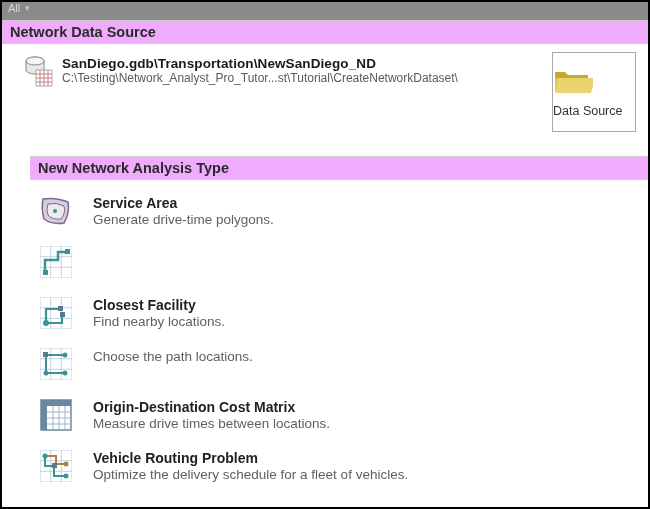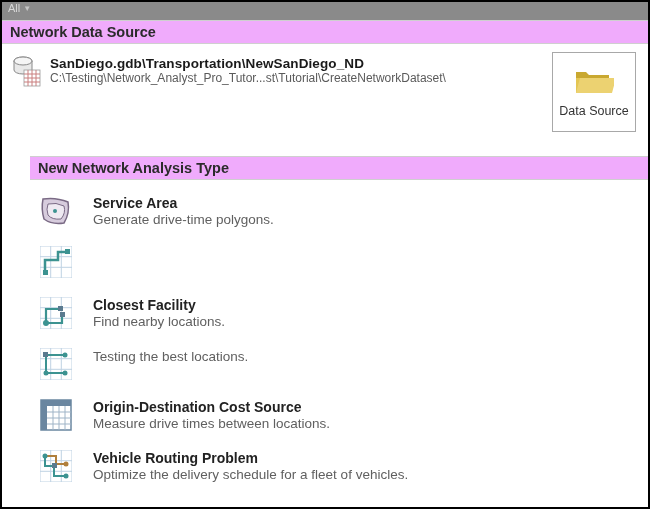--- a/index.html
+++ b/index.html
@@ -3,26 +3,26 @@
 <meta charset="utf-8">
 <style>
   * { box-sizing: border-box; margin: 0; padding: 0; }
   html, body { width: 650px; height: 509px; font-family: "Segoe UI", Arial, sans-serif; background: #fff; }
   .outer { border: 2px solid #000; width: 650px; height: 509px; display: flex; flex-direction: column; overflow: hidden; }
   .topbar { background: #8a8a8a; height: 18px; display: flex; align-items: flex-start; padding: 0 6px; }
   .topbar-label { color: #d8d8d8; font-size: 11px; display: flex; align-items: center; gap: 3px; }
   .topbar-label .tri { font-size: 8px; color: #c5c5c5; }
   .content { flex: 1; overflow: auto; }
   .section-header { background: #f0abfc; border-top: 1px solid #cfcfcf; border-bottom: 1px solid #cfcfcf; padding: 3px 8px; font-weight: 600; font-size: 14.5px; color: #2b2b2b; }
-  .ds-row { display: flex; align-items: flex-start; padding: 10px 10px 0 10px; gap: 8px; position: relative; }
+  .ds-row { display: flex; align-items: flex-start; padding: 10px 10px 0 22px; gap: 8px; position: relative; }
   .ds-icon { width: 30px; height: 36px; flex-shrink: 0; }
   .ds-text { flex: 1; padding-top: 2px; }
   .ds-title { font-weight: 600; font-size: 13.5px; color: #1a1a1a; letter-spacing: .1px; }
   .ds-path { font-size: 12px; color: #5a5a5a; margin-top: 0; }
-  .ds-btn { width: 84px; height: 80px; border: 1px solid #a8a8a8; background: #fff; margin-right: 2px; margin-top: -2px; display: flex; flex-direction: column; align-items: center; justify-content: center; gap: 8px; flex-shrink: 0; cursor: pointer; }
+  .ds-btn { width: 84px; height: 80px; border: 1px solid #a8a8a8; background: #fff; margin-right: 2px; margin-top: -2px; display: flex; flex-direction: column; justify-content: center; gap: 8px; flex-shrink: 0; cursor: pointer; }
   .ds-btn-label { font-size: 12.5px; color: #333; }
   .section2 { margin-top: 24px; margin-left: 28px; }
   .analysis-list { padding: 8px 10px 10px 10px; }
   .analysis-item { display: flex; align-items: flex-start; gap: 21px; padding: 7px 0 12px 0; cursor: pointer; }
   .ai-icon { width: 32px; height: 32px; flex-shrink: 0; }
   .ai-text { padding-top: 0; }
   .ai-title { font-weight: 600; font-size: 14px; color: #222; }
   .ai-desc { font-size: 13.5px; color: #606060; margin-top: 1px; }
   svg { display: block; }
 </style>
@@ -134,39 +134,39 @@
       <line x1="6" y1="7" x2="25" y2="7" stroke="#3c9391" stroke-width="2"></line>
       <line x1="6" y1="7" x2="6" y2="25" stroke="#3c9391" stroke-width="2"></line>
       <line x1="6" y1="25" x2="25" y2="25" stroke="#3c9391" stroke-width="2"></line>
       <rect x="3" y="4" width="5" height="5" fill="#5a7a8f"></rect>
       <circle cx="25" cy="7" r="2.5" fill="#3c9391"></circle>
       <circle cx="6" cy="25" r="2.5" fill="#3c9391"></circle>
       <circle cx="25" cy="25" r="2.5" fill="#3c9391"></circle>
               </svg>
             </div>
     <div class="ai-text">
-      <div class="ai-desc">Testing the best locations.</div>
+      <div class="ai-desc">Choose the path locations.</div>
     </div>
           </div>
           <div class="analysis-item">
     <div class="ai-icon">
               <svg width="32" height="32" viewBox="0 0 32 32">
                 <rect x="1" y="1" width="30" height="30" fill="#fff" stroke="#6a86a0" stroke-width="1.5"></rect>
       <rect x="1" y="1" width="30" height="6" fill="#6a86a0"></rect>
       <rect x="1" y="1" width="6" height="30" fill="#6a86a0"></rect>
       <line x1="7" y1="13" x2="31" y2="13" stroke="#9fb4c7"></line>
       <line x1="7" y1="19" x2="31" y2="19" stroke="#9fb4c7"></line>
       <line x1="7" y1="25" x2="31" y2="25" stroke="#9fb4c7"></line>
       <line x1="13" y1="7" x2="13" y2="31" stroke="#9fb4c7"></line>
       <line x1="19" y1="7" x2="19" y2="31" stroke="#9fb4c7"></line>
       <line x1="25" y1="7" x2="25" y2="31" stroke="#9fb4c7"></line>
               </svg>
             </div>
     <div class="ai-text">
-      <div class="ai-title">Origin-Destination Cost Source</div>
+      <div class="ai-title">Origin-Destination Cost Matrix</div>
       <div class="ai-desc">Measure drive times between locations.</div>
     </div>
           </div>
           <div class="analysis-item">
     <div class="ai-icon">
               <svg width="32" height="32" viewBox="0 0 32 32">
                 <rect x="0" y="0" width="32" height="32" fill="#fff" stroke="#bfd2e3" stroke-width="1"></rect>
     <line x1="0" y1="10.7" x2="32" y2="10.7" stroke="#bfd2e3"></line>
     <line x1="0" y1="21.3" x2="32" y2="21.3" stroke="#bfd2e3"></line>
     <line x1="10.7" y1="0" x2="10.7" y2="32" stroke="#bfd2e3"></line>

